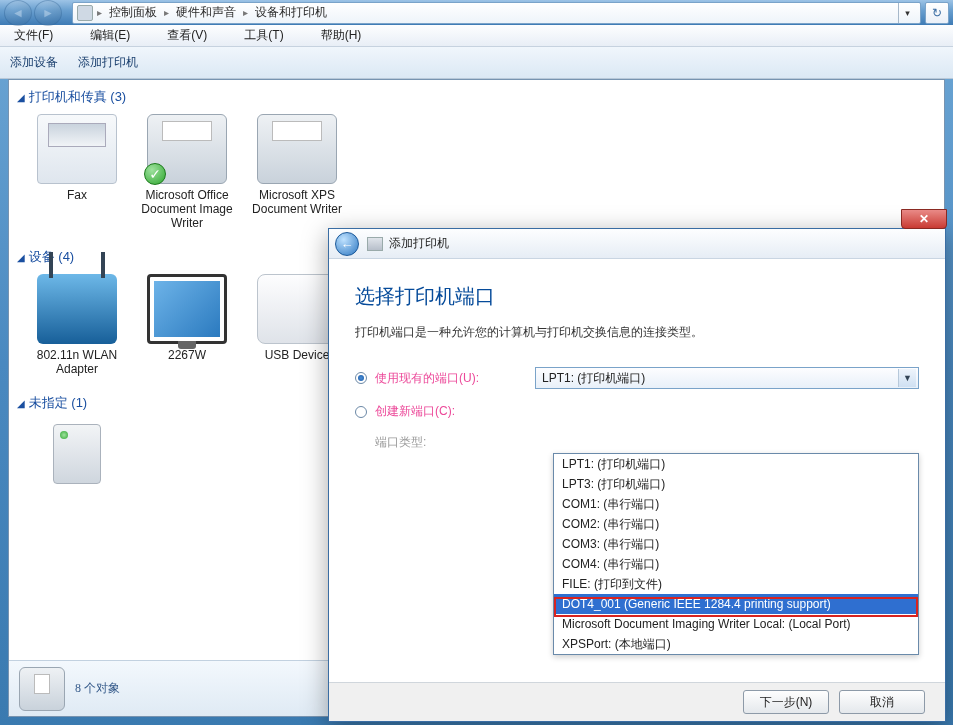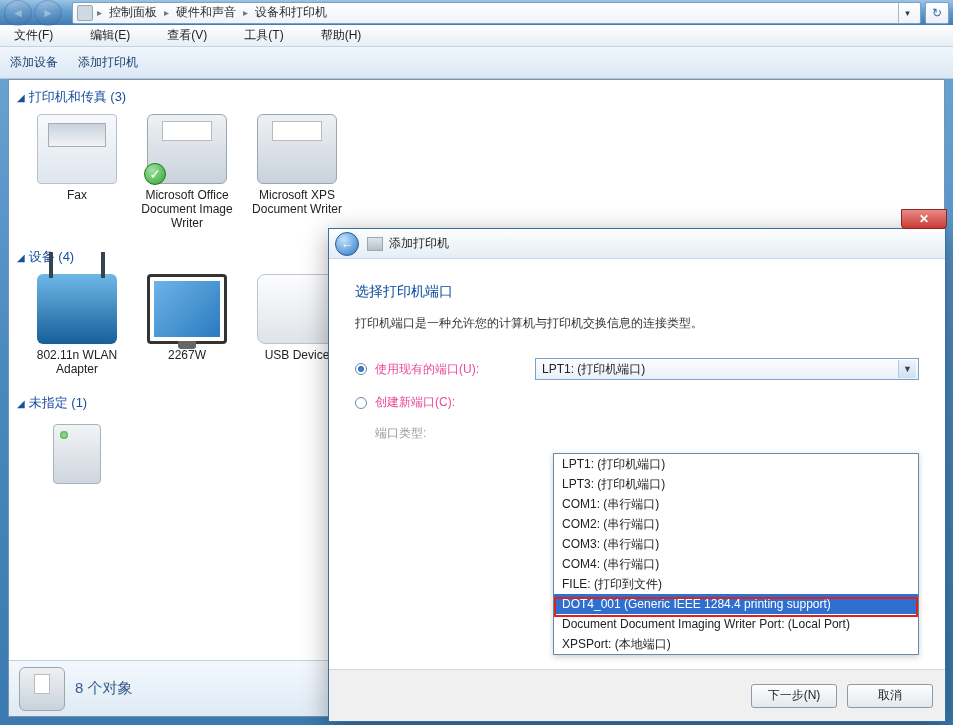--- a/index.html
+++ b/index.html
@@ -202,21 +202,21 @@
   .status-strip {
     position: absolute;
     left: 0; right: 0; bottom: 0;
     height: 56px;
     background: linear-gradient(to bottom,#f3f8fd,#dfeaf4);
     border-top: 1px solid #c2d1e0;
     display: flex; align-items: center;
     padding: 4px 10px; gap: 10px;
   }
   .status-icon { width: 46px; height: 44px; }
-  .status-text { color: #355a8a; font-size: 15px; }
+  .status-text { color: #355a8a; font-size: 12px; font-family: Liberation Serif, serif; }
 
   
   .dialog {
     position: absolute;
     left: 328px; top: 228px;
     width: 618px; height: 494px;
     background: #fff;
     border: 1px solid #3a6da3;
     box-shadow: 0 6px 24px rgba(0,0,0,.35);
     display: flex;
@@ -253,21 +253,21 @@
     width:16px; height:14px;
     background: linear-gradient(#dfe4ea,#b7bfca);
     border:1px solid #9aa;
     margin-right: 6px;
   }
   .dlg-title { color:#222; }
   .dlg-body {
     flex: 1;
     padding: 14px 26px 0 26px;
   }
-  .dlg-heading { font-size: 14px; color:#064b9a; margin: 10px 0 14px 0; }
+  .dlg-heading { font-size: 20px; color:#064b9a; margin: 10px 0 14px 0; }
   .dlg-desc { color:#333; margin-bottom: 26px; }
   .option-row {
     display: flex; align-items: center;
     margin-bottom: 14px;
   }
   .radio {
     width: 12px; height: 12px; border-radius:50%;
     border: 1px solid #6b88a6;
     margin-right: 8px;
     background:#fff;
@@ -321,25 +321,25 @@
     color:#fff;
   }
   .dd-highlight-box {
     position:absolute;
     border: 2px solid #d8231f;
     pointer-events:none;
   }
 
   
   .dlg-buttons {
-    height: 52px;
+    height: 39px;
     background:#f0f0f0;
     border-top:1px solid #d0d6dc;
     display:flex; align-items:center; justify-content:flex-end;
-    gap:10px; padding: 0 12px;
+    gap:10px; padding: 0 20px;
   }
   .win-btn {
     min-width: 86px; height: 24px;
     background: linear-gradient(to bottom,#fefefe,#e4e8ec);
     border:1px solid #8d9aa8;
     border-radius:3px;
     color:#222;
     display:flex; align-items:center; justify-content:center;
     padding: 0 10px;
   }
@@ -477,21 +477,21 @@
 
     <div class="dropdown" id="dd-list">
         <div class="dd-item">LPT1: (打印机端口)</div>
         <div class="dd-item">LPT3: (打印机端口)</div>
         <div class="dd-item">COM1: (串行端口)</div>
         <div class="dd-item">COM2: (串行端口)</div>
         <div class="dd-item">COM3: (串行端口)</div>
         <div class="dd-item">COM4: (串行端口)</div>
         <div class="dd-item">FILE: (打印到文件)</div>
         <div class="dd-item selected">DOT4_001 (Generic IEEE 1284.4 printing support)</div>
-        <div class="dd-item">Document Document Imaging Writer Port: (Local Port)</div>
+        <div class="dd-item">Microsoft Document Imaging Writer Local: (Local Port)</div>
         <div class="dd-item">XPSPort: (本地端口)</div>
         <div class="dd-highlight-box" style="left: 0px; right: 0px; top: 143px; height: 20px;"></div>
       </div>
   </div>
 
   <div class="dlg-buttons">
     <div class="win-btn">下一步(N)</div>
     <div class="win-btn">取消</div>
   </div>
 </div>

